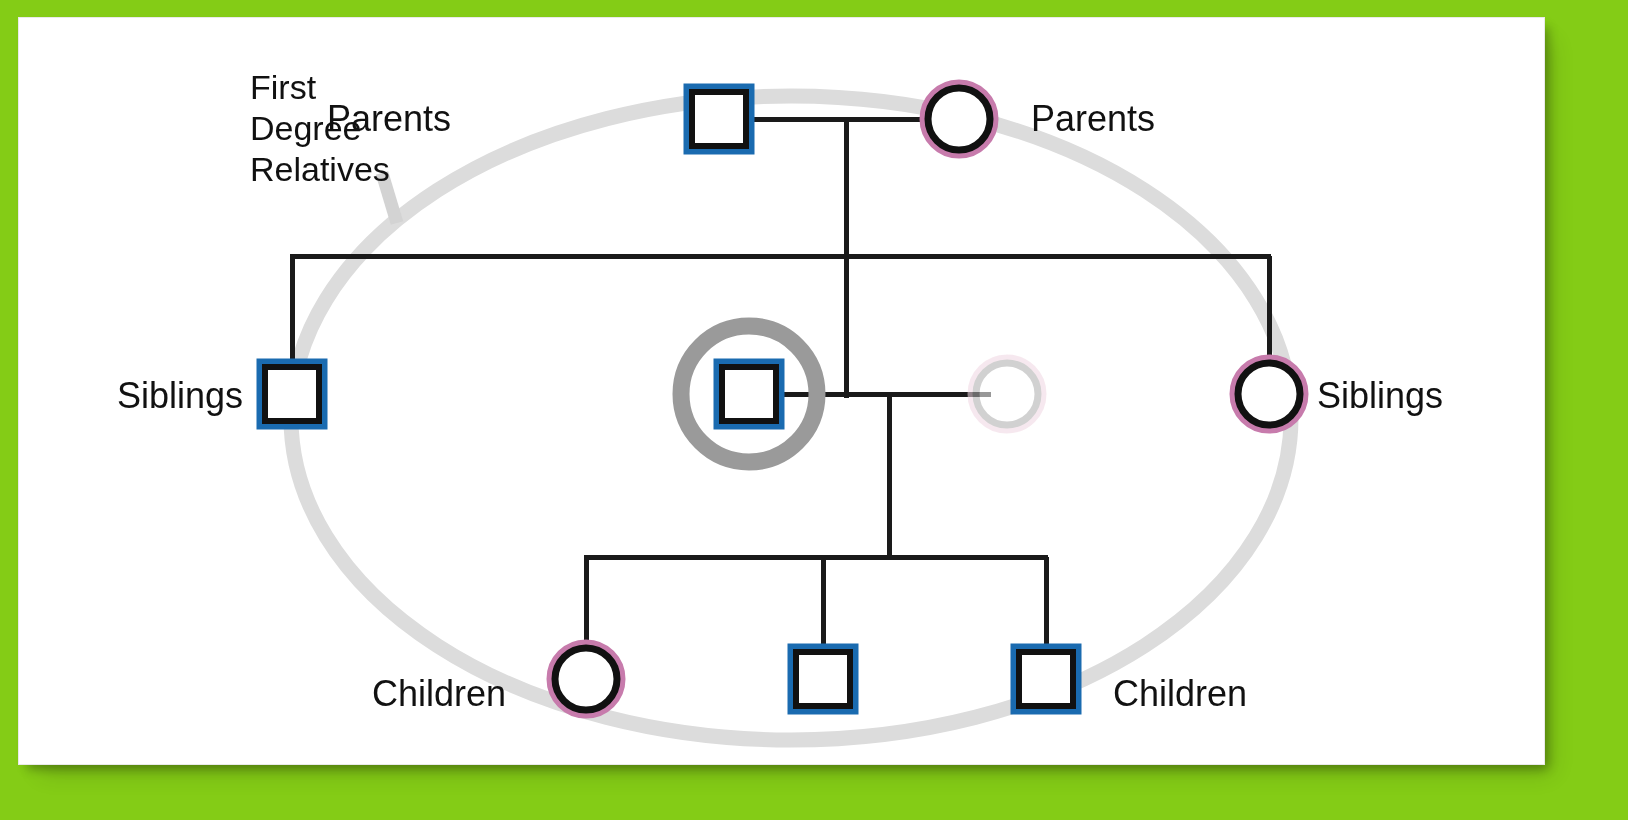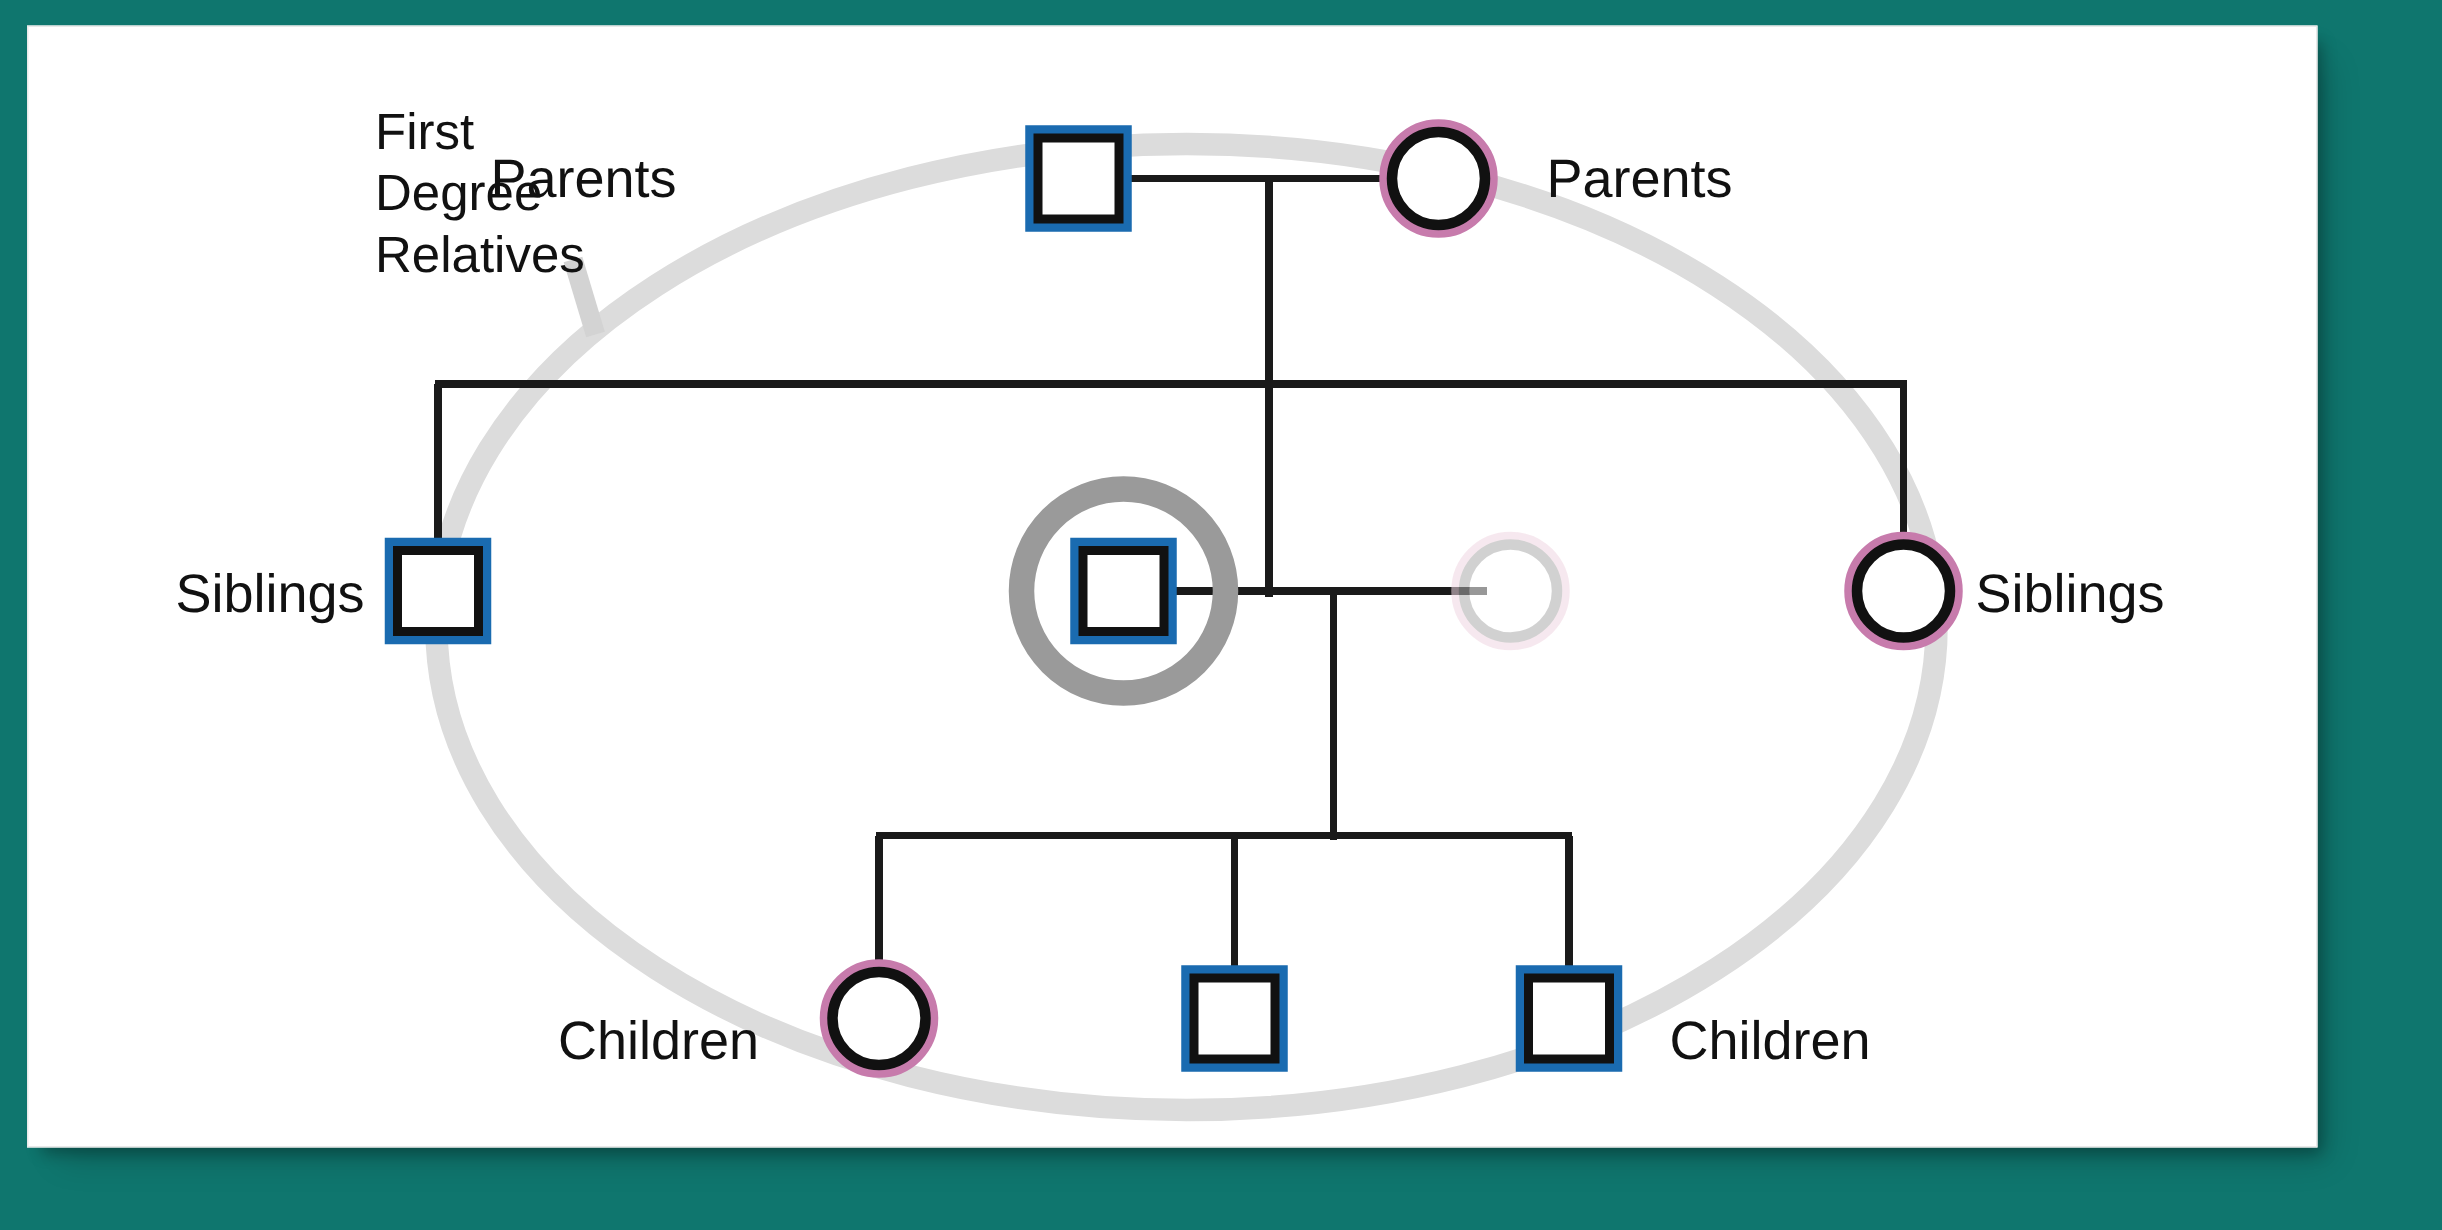--- a/index.html
+++ b/index.html
@@ -12,21 +12,21 @@
     width: 1628px;
     height: 820px;
     overflow: hidden;
     font-family: "Liberation Sans", sans-serif;
   }
 
   #stage {
     position: relative;
     width: 1628px;
     height: 820px;
-    background: #0f766e;
+    background: #84cc16;
   }
 
   
   #card {
     position: absolute;
     left: 18px;
     top: 17px;
     width: 1527px;
     height: 748px;
     background: #ffffff;

